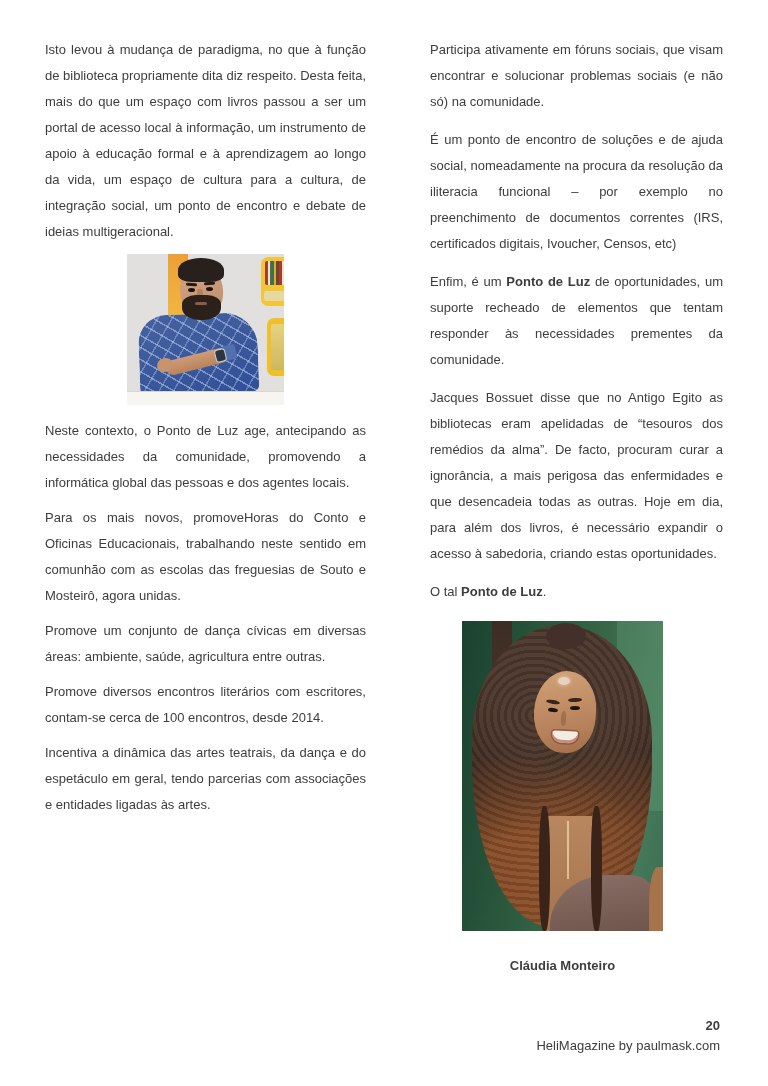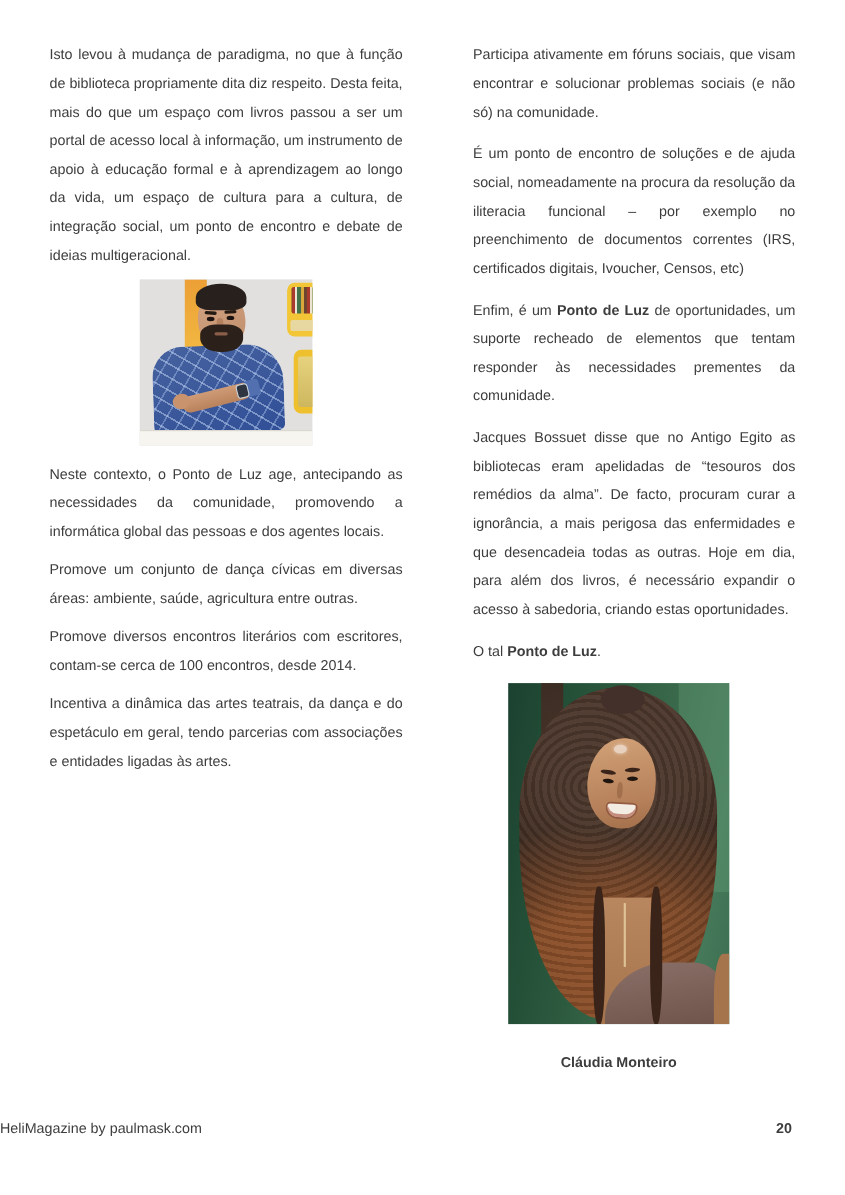--- a/index.html
+++ b/index.html
@@ -109,21 +109,21 @@
   .pw-shoulder { position:absolute; right:0; bottom:0; width:14px; height:64px;
                  background:#a5744c; border-radius:60% 0 0 0; }
   .pw-strand { position:absolute; bottom:0; width:11px; height:125px; background:#3a2318; border-radius:40%; }
   .pw-strand.l { left:77px; }
   .pw-strand.r { left:129px; }
 
   .caption { text-align:center; font-weight:bold; font-size:13px; margin-top:22px; }
 
   
   .footer { position:absolute; left:0; top:1016px; width:768px; height:20px; font-size:13px; line-height:20px; }
-  .footer-center { position:absolute; left:0; right:48px; text-align:left; }
+  .footer-center { position:absolute; left:0; right:48px; text-align:right;margin-top:20px; }
   .footer-page { position:absolute; right:48px; top:0;font-weight:bold; }
 </style>
 </head>
 <body>
 
 <div class="page">
 
   <div class="columns">
 
     <div class="col col-left">
@@ -152,20 +152,21 @@
           <div class="pm-eye l"></div>
           <div class="pm-eye r"></div>
           <div class="pm-nose"></div>
           <div class="pm-beard"></div>
           <div class="pm-mouth"></div>
           <div class="pm-table"></div>
         </div>
       </div>
 
       <p>Neste contexto, o Ponto de Luz age, antecipando as necessidades da comunidade, promovendo a informática global das pessoas e dos agentes locais.</p>
+      <p>Para os mais novos, promoveHoras do Conto e Oficinas Educacionais, trabalhando neste sentido em comunhão com as escolas das freguesias de Souto e Mosteirô, agora unidas.</p>
       <p>Promove um conjunto de dança cívicas em diversas áreas: ambiente, saúde, agricultura entre outras.</p>
       <p>Promove diversos encontros literários com escritores, contam-se cerca de 100 encontros, desde 2014.</p>
       <p>Incentiva a dinâmica das artes teatrais, da dança e do espetáculo em geral, tendo parcerias com associações e entidades ligadas às artes.</p>
     </div>
 
     <div class="col col-right">
       <p>Participa ativamente em fóruns sociais, que visam encontrar e solucionar problemas sociais (e não só) na comunidade.</p>
       <p>É um ponto de encontro de soluções e de ajuda social, nomeadamente na procura da resolução da iliteracia funcional – por exemplo no preenchimento de documentos correntes (IRS, certificados digitais, Ivoucher, Censos, etc)</p>
       <p><span>Enfim, é um </span><b>Ponto de Luz</b><span> de oportunidades, um suporte recheado de elementos que tentam responder às necessidades prementes da comunidade.</span></p>
       <p>Jacques Bossuet disse que no Antigo Egito as bibliotecas eram apelidadas de “tesouros dos remédios da alma”. De facto, procuram curar a ignorância, a mais perigosa das enfermidades e que desencadeia todas as outras. Hoje em dia, para além dos livros, é necessário expandir o acesso à sabedoria, criando estas oportunidades.</p>

